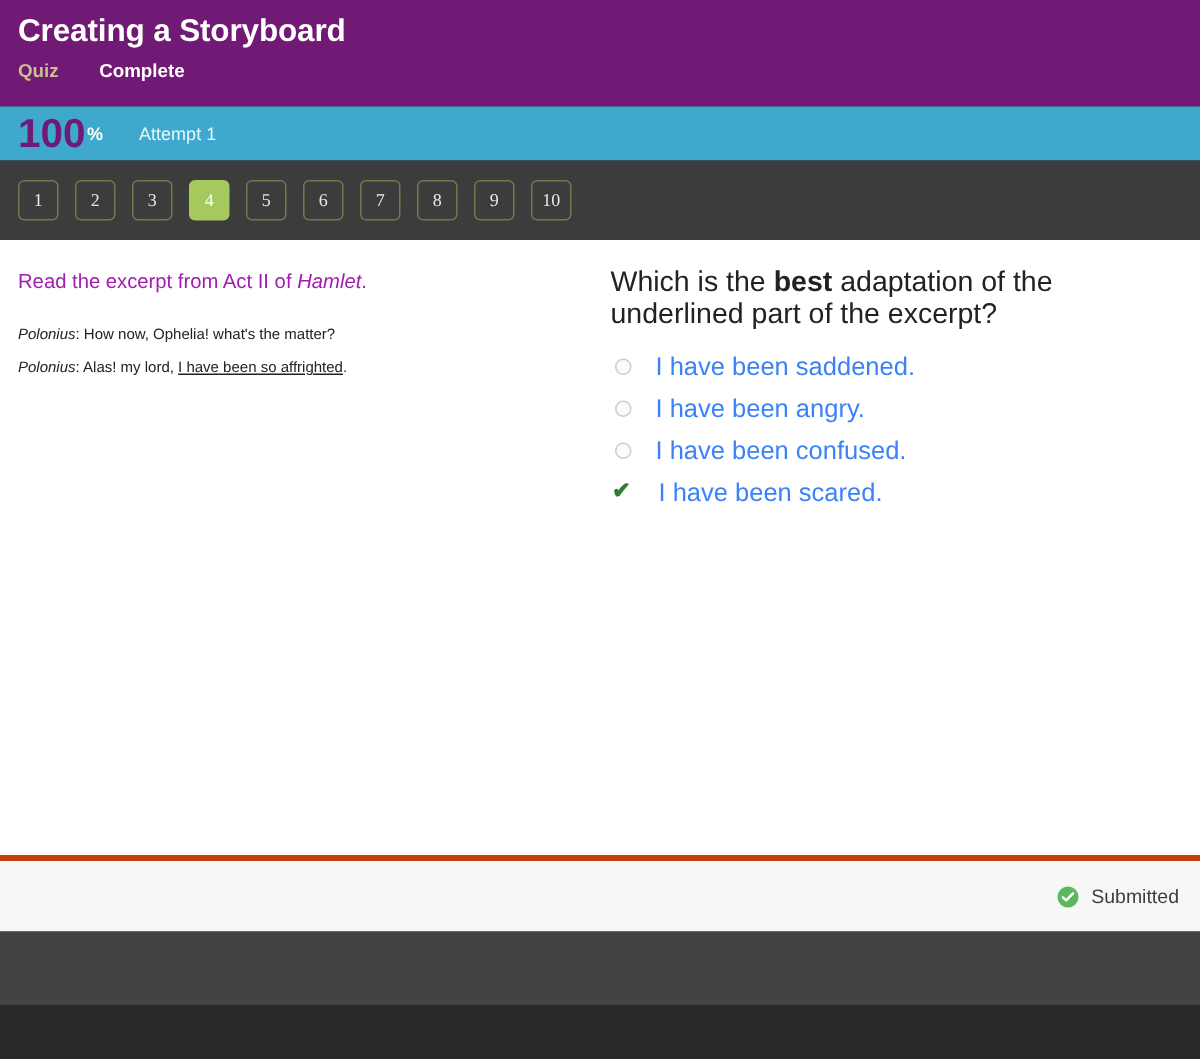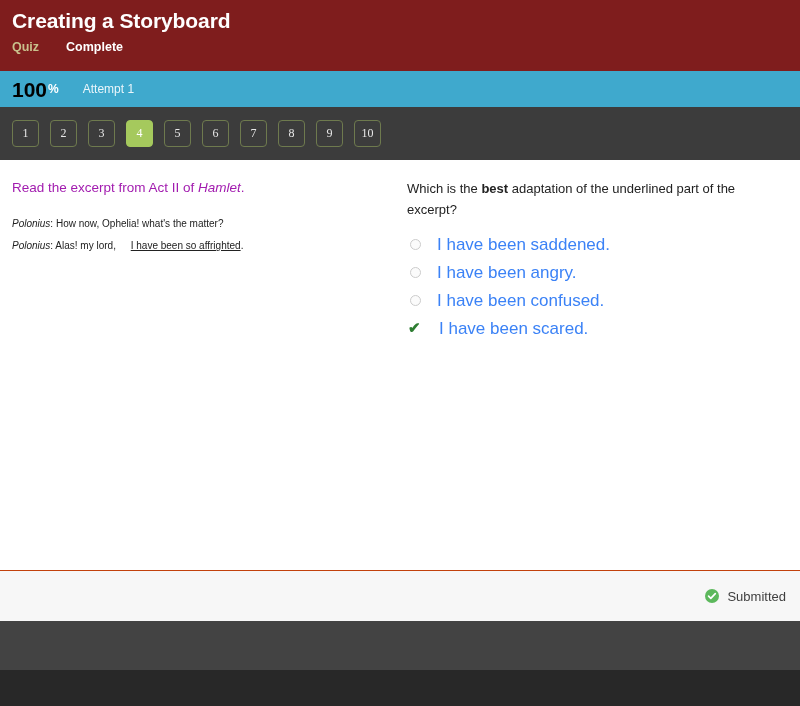--- a/index.html
+++ b/index.html
@@ -10,21 +10,21 @@
   body {
     width: 800px;
     height: 706px;
     background: #282828;
     font-family: "Liberation Sans", sans-serif;
     overflow: hidden;
   }
 
   
   .header {
-    background: #7f1d1d;
+    background: #701a75;
     padding: 6px 12px 0 12px;
     height: 71px;
   }
   .header-title {
     color: #ffffff;
     font-size: 21px;
     font-weight: bold;
     line-height: 26px;
     margin: 2px 0 0 0;
     letter-spacing: -0.1px;
@@ -48,22 +48,22 @@
 
   
   .scorebar {
     background: #3fa9cd;
     height: 36px;
     display: flex;
     align-items: center;
     padding: 0 12px;
   }
   .score-value {
-    color: #000000;
-    font-size: 21px;
+    color: #701a75;
+    font-size: 27px;
     font-weight: bold;
     line-height: 1;
   }
   .score-pct {
     color: #ffffff;
     font-size: 12px;
     font-weight: bold;
     vertical-align: super;
     margin-left: 1px;
   }
@@ -123,24 +123,24 @@
     line-height: 19px;
     margin: 0 0 16px 0;
   }
   .passage-line {
     font-size: 10px;
     color: #222222;
     line-height: 22px;
     margin: 0;
   }
   .speaker { font-style: italic; }
-  .underlined { text-decoration: underline; margin-left: 12px; }
+  .underlined { text-decoration: underline; }
 
   .question-text {
-    font-size: 13px;
+    font-size: 19px;
     color: #222222;
     line-height: 21px;
     margin: 0 0 16px 0;
   }
   .question-text b { font-weight: bold; }
 
   .options { margin: 0; padding: 0; list-style: none; }
   .option {
     display: flex;
     align-items: flex-start;
@@ -170,21 +170,21 @@
     font-size: 17px;
     color: #3b82f6;
     line-height: 18px;
     margin-left: 16px;
   }
   .option.correct .option-label { margin-left: 17px; }
 
   
   .footer {
     background: #f7f7f7;
-    border-top: 1px solid #c2410c;
+    border-top: 4px solid #c2410c;
     height: 51px;
     display: flex;
     align-items: center;
     justify-content: flex-end;
     padding: 0 14px;
   }
   .submitted {
     display: flex;
     align-items: center;
   }

